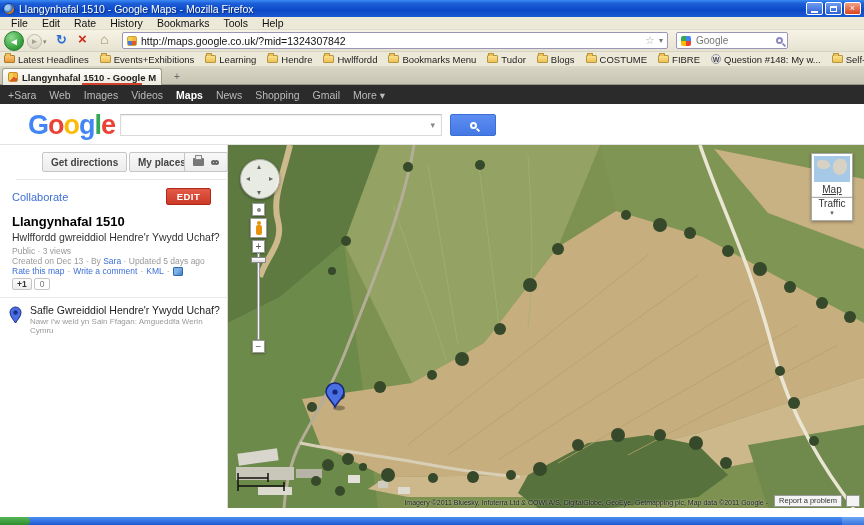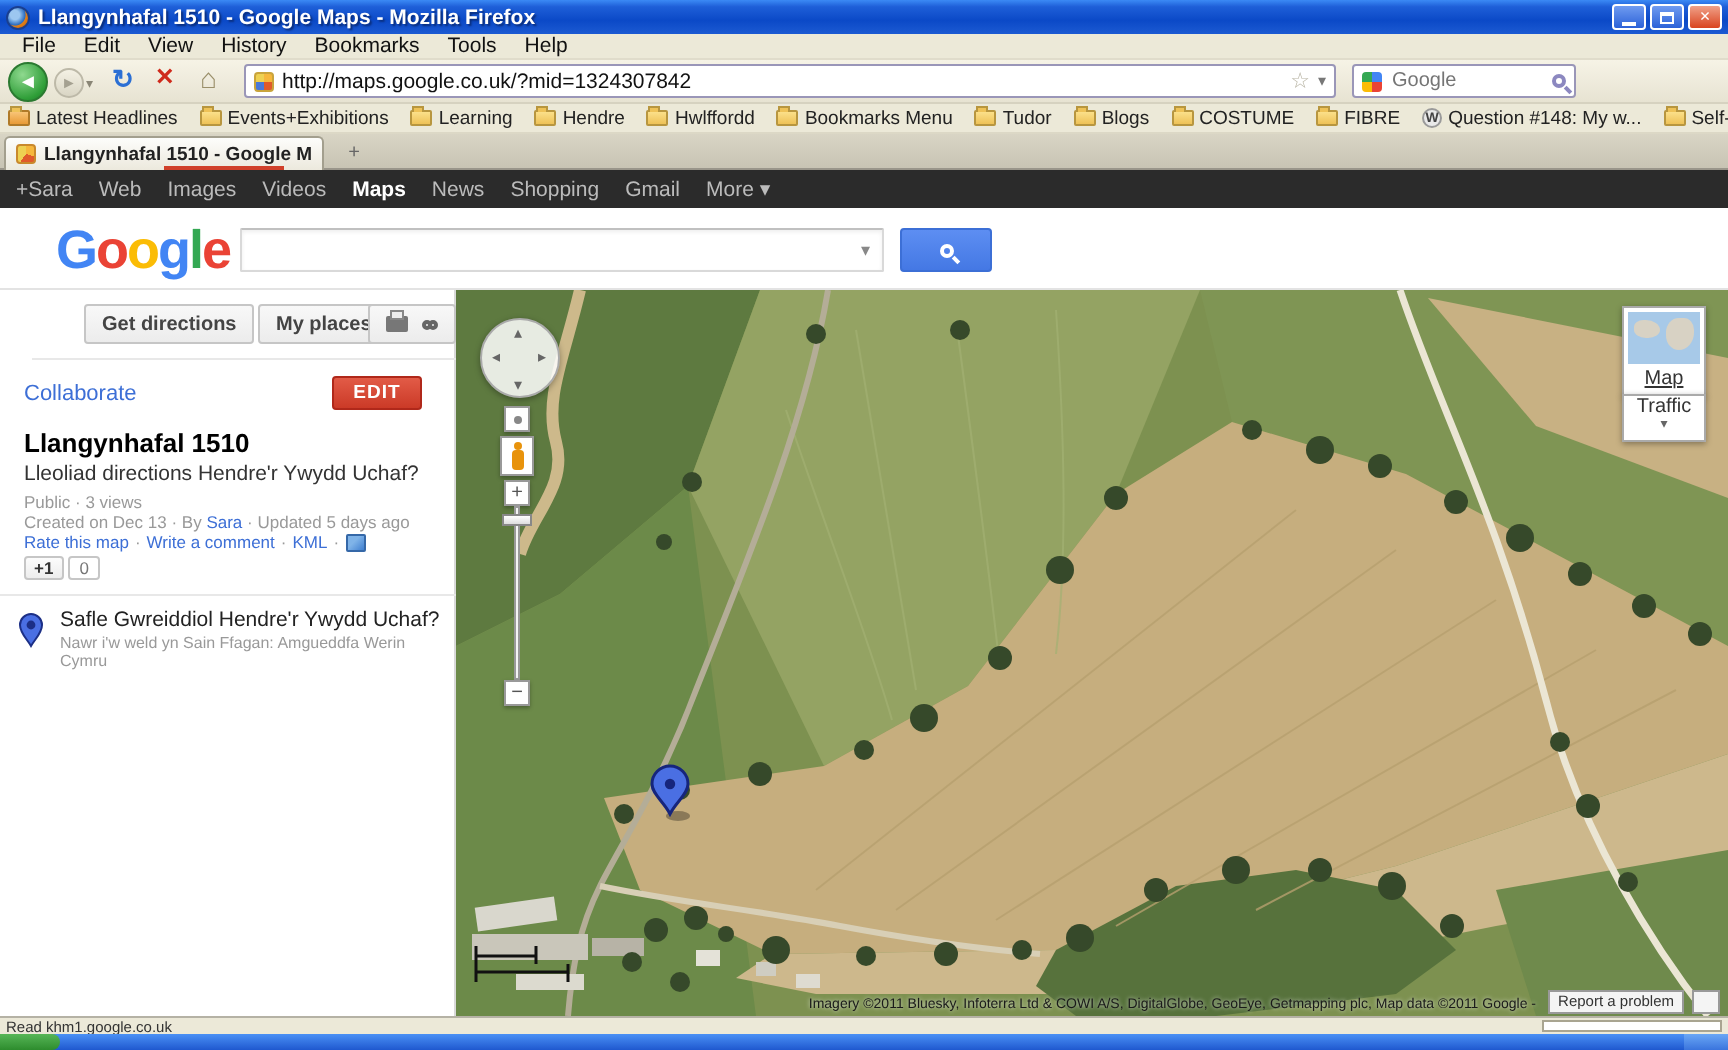--- a/index.html
+++ b/index.html
@@ -6,21 +6,21 @@
   *{box-sizing:border-box;font-family:"Liberation Sans",sans-serif;}
   #screen{position:relative;width:864px;height:525px;background:#fff;overflow:hidden;}
 
   
   .titlebar{position:absolute;left:0;top:0;width:864px;height:17px;
     background:linear-gradient(#3b8af5 0%,#1e5fd8 20%,#0b49c7 60%,#1c5ad2 100%);
     display:flex;align-items:center;padding:0 3px;color:#fff;}
   .fx-icon{width:12px;height:12px;border-radius:50%;
     background:radial-gradient(circle at 35% 35%,#9cc7f0 25%,#2a6cc0 55%,#e08018 60%,#c45c08 100%);
     margin-right:4px;flex:0 0 auto;border:1px solid #1a3f8f;}
-  .title-text{font-size:10.5px;font-weight:bold;text-shadow:1px 1px 1px #0a2d7a;white-space:nowrap;flex:1;}
+  .title-text{font-size:10.5px;font-weight:normal;text-shadow:1px 1px 1px #0a2d7a;white-space:nowrap;flex:1;}
   .winbtns{display:flex;gap:2px;}
   .winbtn{width:17px;height:13px;border:1px solid #fff;border-radius:2px;
     background:linear-gradient(#6f9bf0,#2c62d8);display:flex;align-items:center;justify-content:center;
     color:#fff;font-size:9px;line-height:1;}
   .winbtn.close{background:linear-gradient(#f0a088,#d9441f);}
   .min-glyph{width:7px;height:2px;background:#fff;margin-top:6px;}
   .restore-glyph{width:7px;height:6px;border:1px solid #fff;border-top-width:2px;}
 
   
   .menubar{position:absolute;left:0;top:17px;width:864px;height:13px;background:#ece9d8;
@@ -203,21 +203,21 @@
       <span class="winbtn">
           <span class="restore-glyph"></span>
         </span>
       <span class="winbtn close">×</span>
     </span>
   </div>
 
   <div class="menubar">
     <span class="menu-item">File</span>
     <span class="menu-item">Edit</span>
-    <span class="menu-item">View</span>
+    <span class="menu-item">Rate</span>
     <span class="menu-item">History</span>
     <span class="menu-item">Bookmarks</span>
     <span class="menu-item">Tools</span>
     <span class="menu-item">Help</span>
   </div>
 
   <div class="navbar">
     <span class="backbtn">◄</span>
     <span class="fwdbtn">►</span>
     <span class="fwdcaret">▾</span>
@@ -334,21 +334,21 @@
               <i></i>
             </span>
         </span>
         <span class="collapse">◂</span>
       </div>
       <div class="collab-row">
         <span class="collab-link">Collaborate</span>
         <span class="edit-btn">EDIT</span>
       </div>
       <div class="map-title">Llangynhafal 1510</div>
-      <div class="map-subtitle">Lleoliad directions Hendre'r Ywydd Uchaf?</div>
+      <div class="map-subtitle">Hwlffordd gwreiddiol Hendre'r Ywydd Uchaf?</div>
       <div class="meta1">Public · 3 views</div>
       <div class="meta2">
         <span>Created on Dec 13 · By</span>
         <span class="lnk">Sara</span>
         <span>· Updated 5 days ago</span>
       </div>
       <div class="links-row">
         <span class="lnk">Rate this map</span>
         <span class="sep">·</span>
         <span class="lnk">Write a comment</span>
@@ -492,23 +492,19 @@
         <span>Traffic</span>
         <span class="caret">▾</span>
       </div>
 
       <div class="attribution">Imagery ©2011 Bluesky, Infoterra Ltd &amp; COWI A/S, DigitalGlobe, GeoEye, Getmapping plc, Map data ©2011 Google -</div>
       <div class="report">Report a problem</div>
       <div class="corner-box"></div>
     </div>
   </div>
 
-  <div class="statusbar">
-    <span class="status-text">Read khm1.google.co.uk</span>
-    <span class="status-progress"></span>
-  </div>
 
   <div class="taskbar">
     <span class="startbtn"></span>
     <span class="tray"></span>
   </div>
 
 </div>
 
 </body></html>

